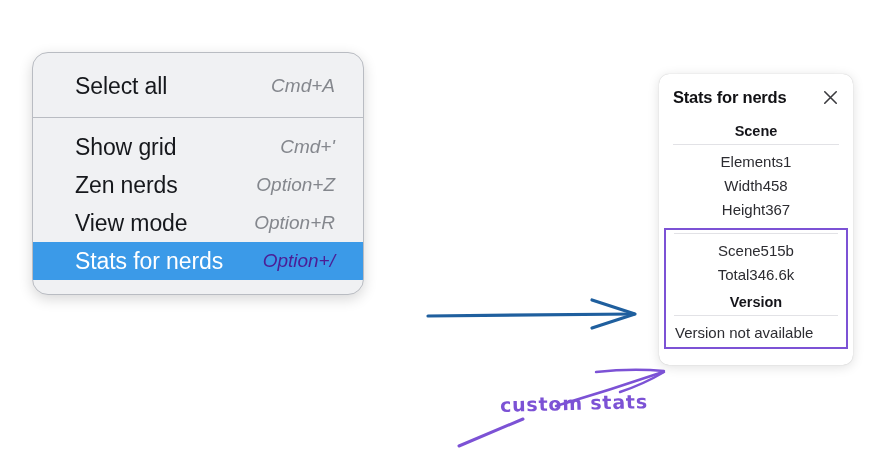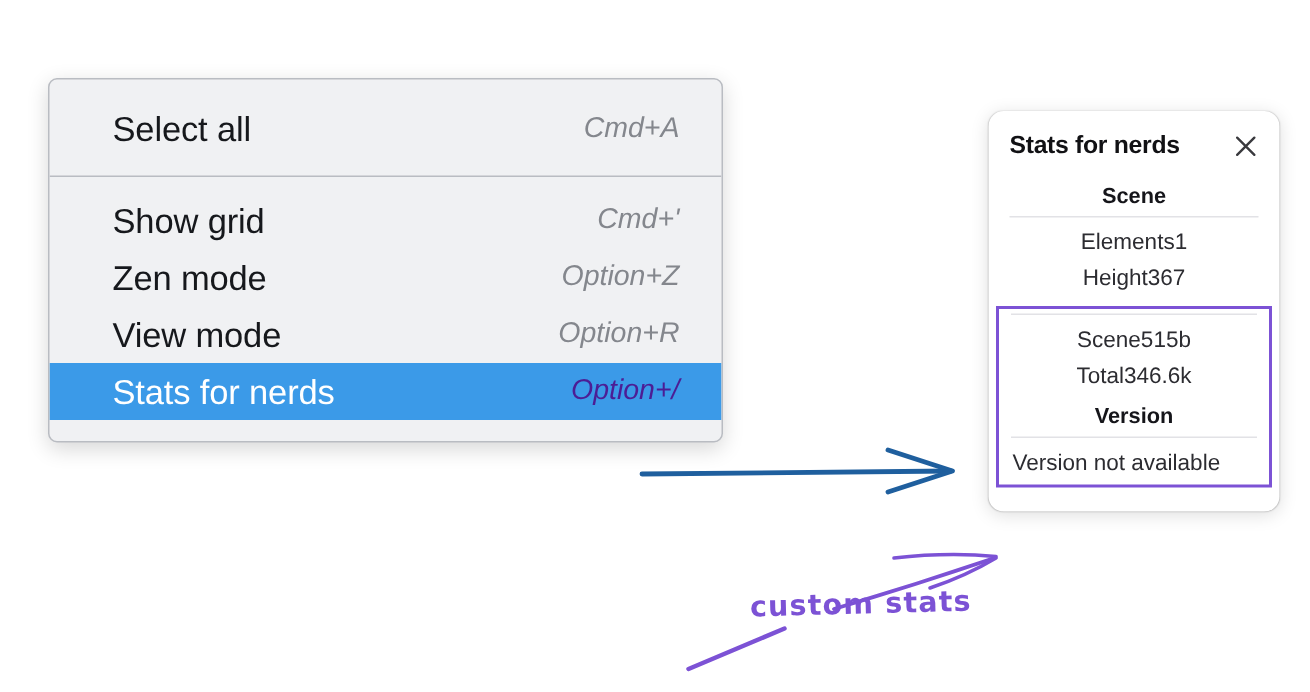--- a/index.html
+++ b/index.html
@@ -14,24 +14,24 @@
     overflow: hidden;
     font-family: "Liberation Sans", sans-serif;
     -webkit-font-smoothing: antialiased;
   }
 
   
   #context-menu {
     position: absolute;
     left: 32px;
     top: 52px;
-    width: 450px;
+    width: 332px;
     background: #f0f1f3;
     border: 1px solid #b9bcc2;
-    border-radius: 6px;
+    border-radius: 16px;
     box-shadow: 0 4px 14px rgba(0,0,0,0.16);
     overflow: hidden;
     box-sizing: border-box;
   }
   .menu-group {
     padding: 6px 0;
   }
   .menu-group.group-top {
     padding: 14px 0 12px 0;
   }
@@ -175,21 +175,21 @@
   </div>
 
   <div class="menu-sep"></div>
 
   <div class="menu-group group-main">
     <div class="menu-item">
       <span class="mi-label">Show grid</span>
       <span class="mi-shortcut">Cmd+'</span>
     </div>
     <div class="menu-item">
-      <span class="mi-label">Zen mode</span>
+      <span class="mi-label">Zen nerds</span>
       <span class="mi-shortcut">Option+Z</span>
     </div>
     <div class="menu-item">
       <span class="mi-label">View mode</span>
       <span class="mi-shortcut">Option+R</span>
     </div>
     <div class="menu-item selected">
       <span class="mi-label">Stats for nerds</span>
       <span class="mi-shortcut">Option+/</span>
     </div>
@@ -205,20 +205,24 @@
       <path d="M2.6 2.6 L13.4 13.4 M13.4 2.6 L2.6 13.4" stroke="currentColor" stroke-width="1.5" fill="none" stroke-linecap="round"></path>
     </svg>
   </div>
 
   <div>
     <div class="section-head">Scene</div>
     <div class="section-rule"></div>
     <div class="stat-row">
       <span class="sl">Elements</span>
       <span class="sv">1</span>
+    </div>
+    <div class="stat-row">
+      <span class="sl">Width</span>
+      <span class="sv">458</span>
     </div>
     <div class="stat-row">
       <span class="sl">Height</span>
       <span class="sv">367</span>
     </div>
   </div>
 
   <div id="custom-stats-box">
 
     <div>

